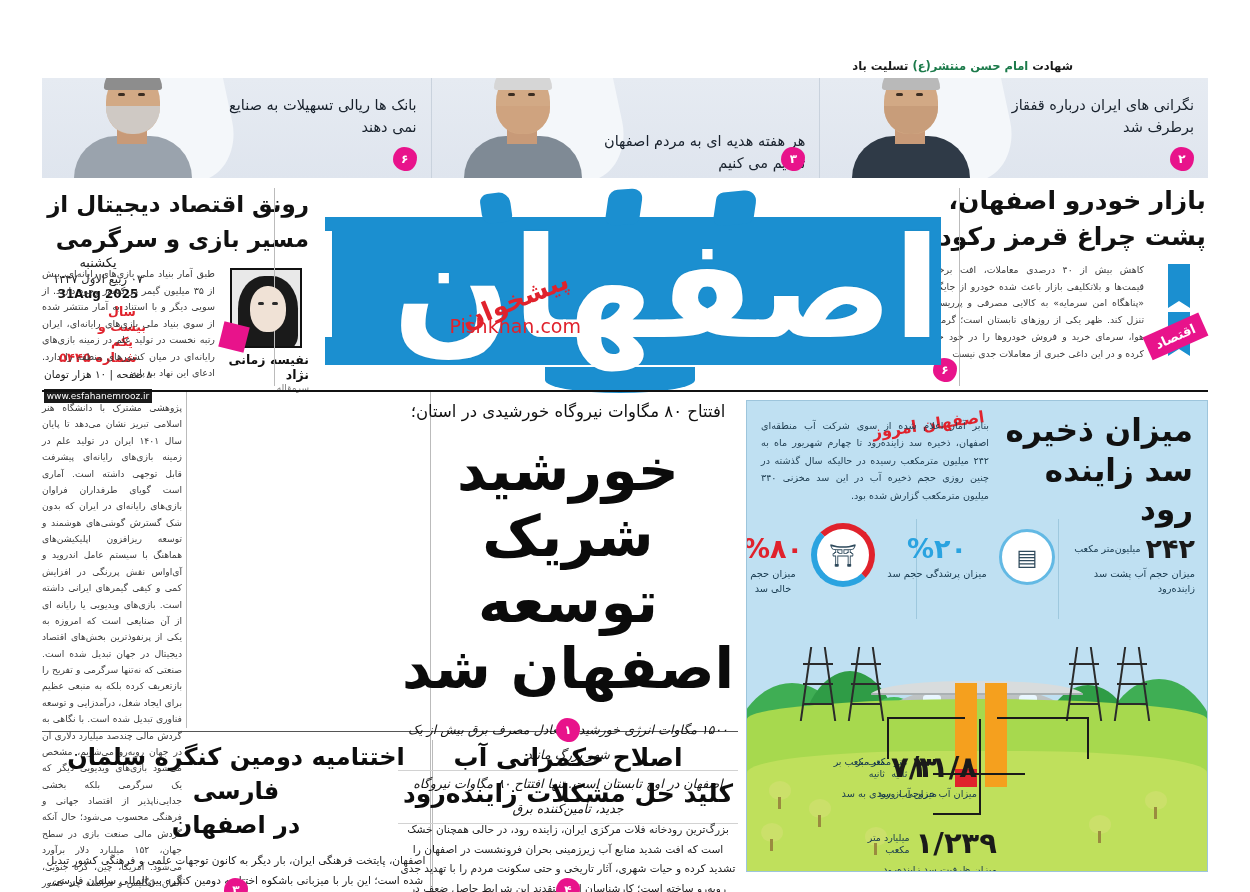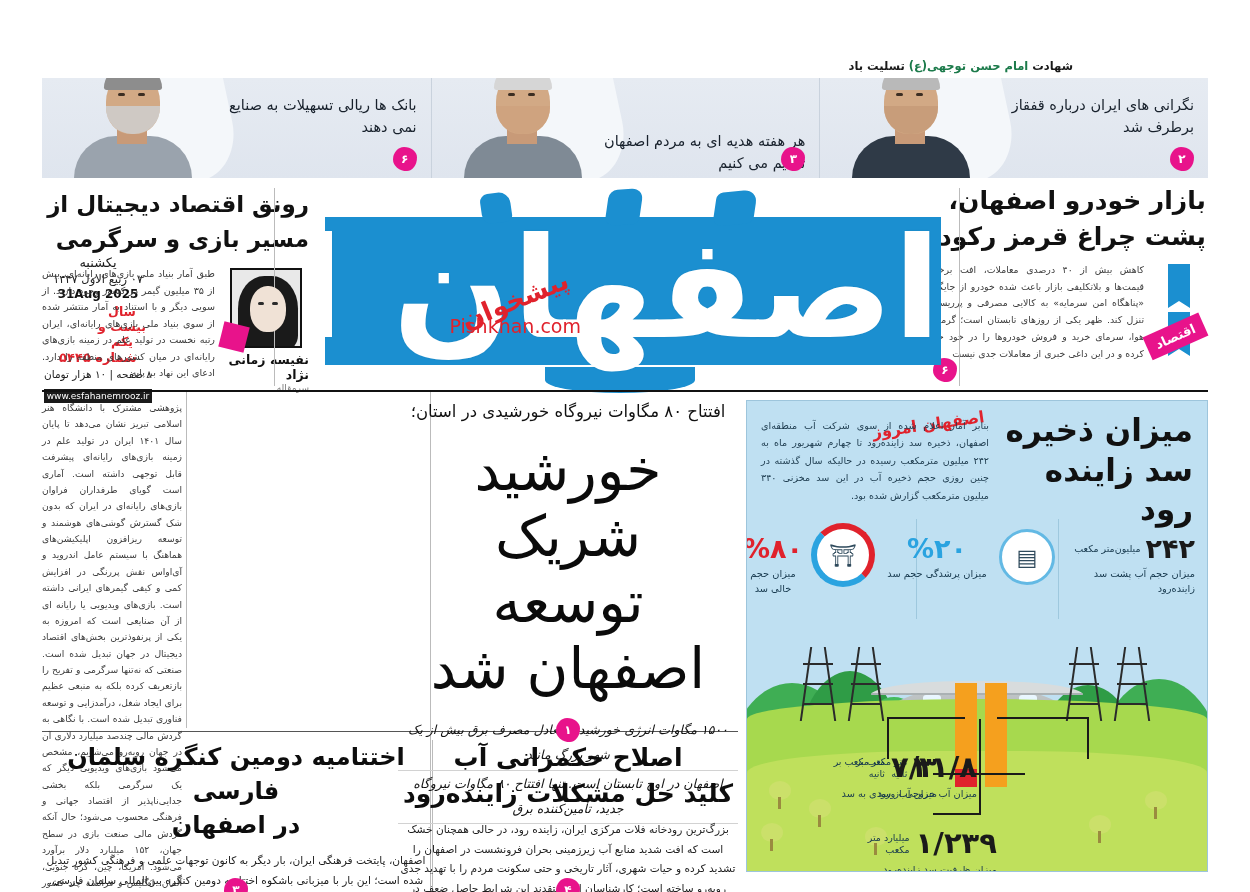--- a/index.html
+++ b/index.html
@@ -281,21 +281,21 @@
 
   
   .mainstory {
     position:absolute; top: 400px; right: 512px; width: 340px; height: 330px;
   }
   .ms-kicker {
     font-size: 16.5px; color:#111; text-align:center; line-height:1.5;
     margin-bottom: 12px; font-weight: 500;
   }
   .ms-head {
-    font-size: 57px; font-weight: normal; color:#0b0b0b;
+    font-size: 57px; font-weight: bold; color:#0b0b0b;
     text-align:center; line-height: 1.16; letter-spacing: -1px;
     margin-bottom: 16px;
   }
   .ms-lead {
     font-size: 12.6px; color:#111; line-height: 2.0; text-align: center;
     font-style: italic;
   }
   .ms-lead span { display:block; border-bottom: 1px solid #d2d2d2; padding-bottom:2px; }
 
   
@@ -330,21 +330,21 @@
   .pb-center { position:absolute; left:50%; transform:translateX(-50%); }
 </style>
 </head>
 <body>
 
 <div class="page">
 
   <div class="topstrip">
     <div class="cond">
       <span>شهادت</span>
-      <span class="green">امام حسن توجهی(ع)</span>
+      <span class="green">امام حسن منتشر(ع)</span>
       <span>تسلیت باد</span>
     </div>
   </div>
 
   <div class="banner">
 
     <div class="bcell">
       <div class="portrait">
         <div class="bgshape"></div>
         <div class="shoulders" style="background:#2f3a47"></div>

